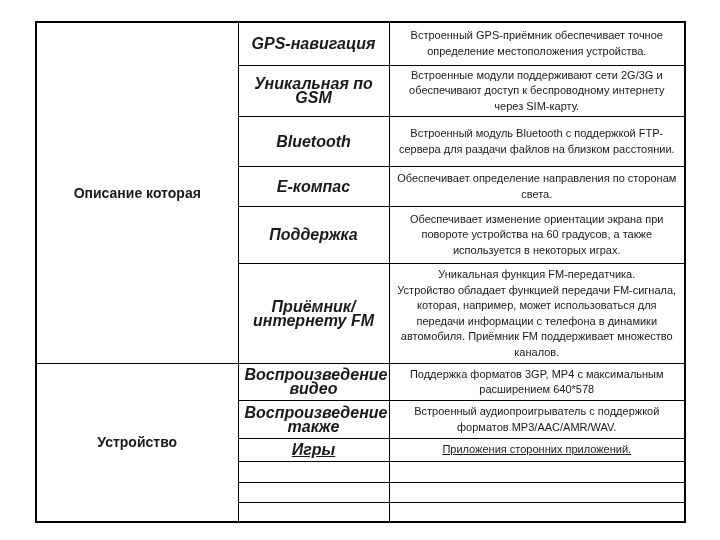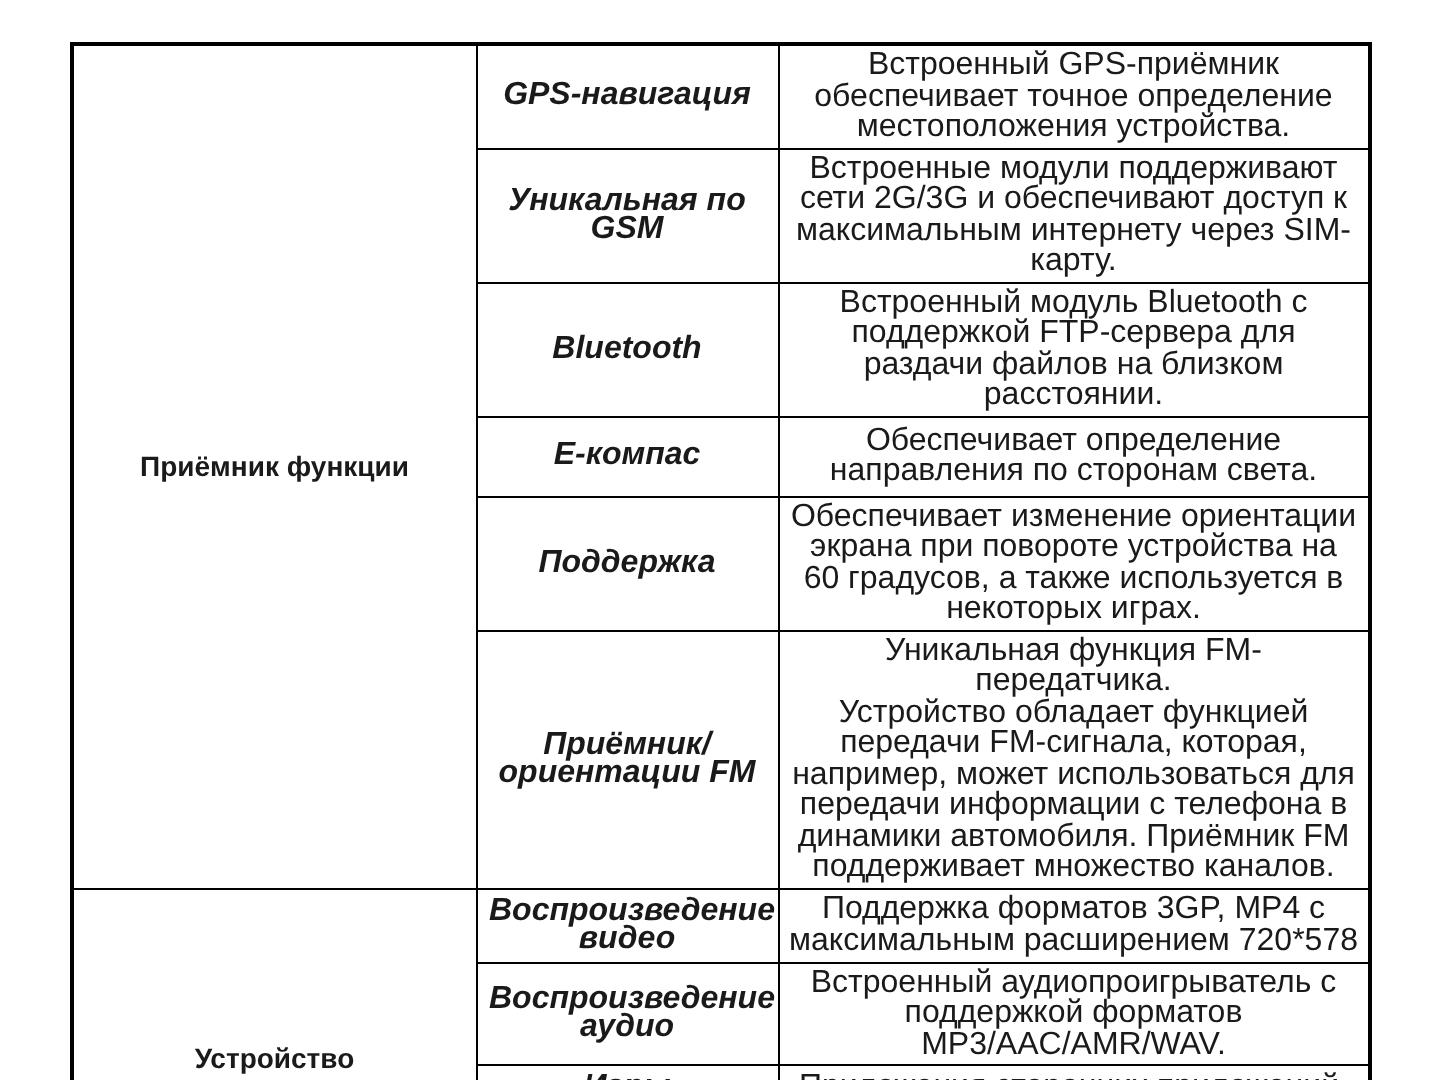--- a/index.html
+++ b/index.html
@@ -42,21 +42,21 @@
     padding: 2px 6px;
   }
   td.feature-cell {
     font-size: 16px;
     font-weight: bold;
     font-style: italic;
     line-height: 14px;
     padding: 2px 6px;
   }
   td.desc-cell {
-    font-size: 16px;
+    font-size: 11px;
     line-height: 15.5px;
     padding: 2px 5px;
     white-space: pre-line;
   }
   
   tr.r1  { height: 43px; }
   tr.r2  { height: 49px; }
   tr.r3  { height: 50px; }
   tr.r4  { height: 40px; }
   tr.r5  { height: 57px; }
@@ -73,52 +73,52 @@
 
 <div class="slide">
   <table class="features">
     <colgroup>
       <col class="c-section">
       <col class="c-feature">
       <col class="c-desc">
     </colgroup>
     <tbody>
       <tr class="r1">
-        <td class="section-cell" rowspan="6">Приёмник функции</td>
+        <td class="section-cell" rowspan="6">Описание которая</td>
         <td class="feature-cell">GPS-навигация</td>
         <td class="desc-cell">Встроенный GPS-приёмник обеспечивает точное определение местоположения устройства.</td>
       </tr>
       <tr class="r2">
         <td class="feature-cell">Уникальная по GSM</td>
-        <td class="desc-cell">Встроенные модули поддерживают сети 2G/3G и обеспечивают доступ к максимальным интернету через SIM-карту.</td>
+        <td class="desc-cell">Встроенные модули поддерживают сети 2G/3G и обеспечивают доступ к беспроводному интернету через SIM-карту.</td>
       </tr>
       <tr class="r3">
         <td class="feature-cell">Bluetooth</td>
         <td class="desc-cell">Встроенный модуль Bluetooth с поддержкой FTP-сервера для раздачи файлов на близком расстоянии.</td>
       </tr>
       <tr class="r4">
         <td class="feature-cell">Е-компас</td>
         <td class="desc-cell">Обеспечивает определение направления по сторонам света.</td>
       </tr>
       <tr class="r5">
         <td class="feature-cell">Поддержка</td>
         <td class="desc-cell">Обеспечивает изменение ориентации экрана при повороте устройства на 60 градусов, а также используется в некоторых играх.</td>
       </tr>
       <tr class="r6">
-        <td class="feature-cell">Приёмник/ориентации FM</td>
+        <td class="feature-cell">Приёмник/интернету FM</td>
         <td class="desc-cell">Уникальная функция FM-передатчика.
 Устройство обладает функцией передачи FM-сигнала, которая, например, может использоваться для передачи информации с телефона в динамики автомобиля.  Приёмник FM поддерживает множество каналов.</td>
       </tr>
       <tr class="r7">
         <td class="section-cell" rowspan="6">Устройство</td>
         <td class="feature-cell">Воспроизведение видео</td>
-        <td class="desc-cell">Поддержка форматов 3GP, MP4 с максимальным расширением 720*578</td>
+        <td class="desc-cell">Поддержка форматов 3GP, MP4 с максимальным расширением 640*578</td>
       </tr>
       <tr class="r8">
-        <td class="feature-cell">Воспроизведение аудио</td>
+        <td class="feature-cell">Воспроизведение также</td>
         <td class="desc-cell">Встроенный аудиопроигрыватель с поддержкой форматов MP3/AAC/AMR/WAV.</td>
       </tr>
       <tr class="r9">
         <td class="feature-cell">Игры</td>
         <td class="desc-cell">Приложения сторонних приложений.</td>
       </tr>
       <tr class="r10">
         <td class="feature-cell"></td>
         <td class="desc-cell"></td>
       </tr>

